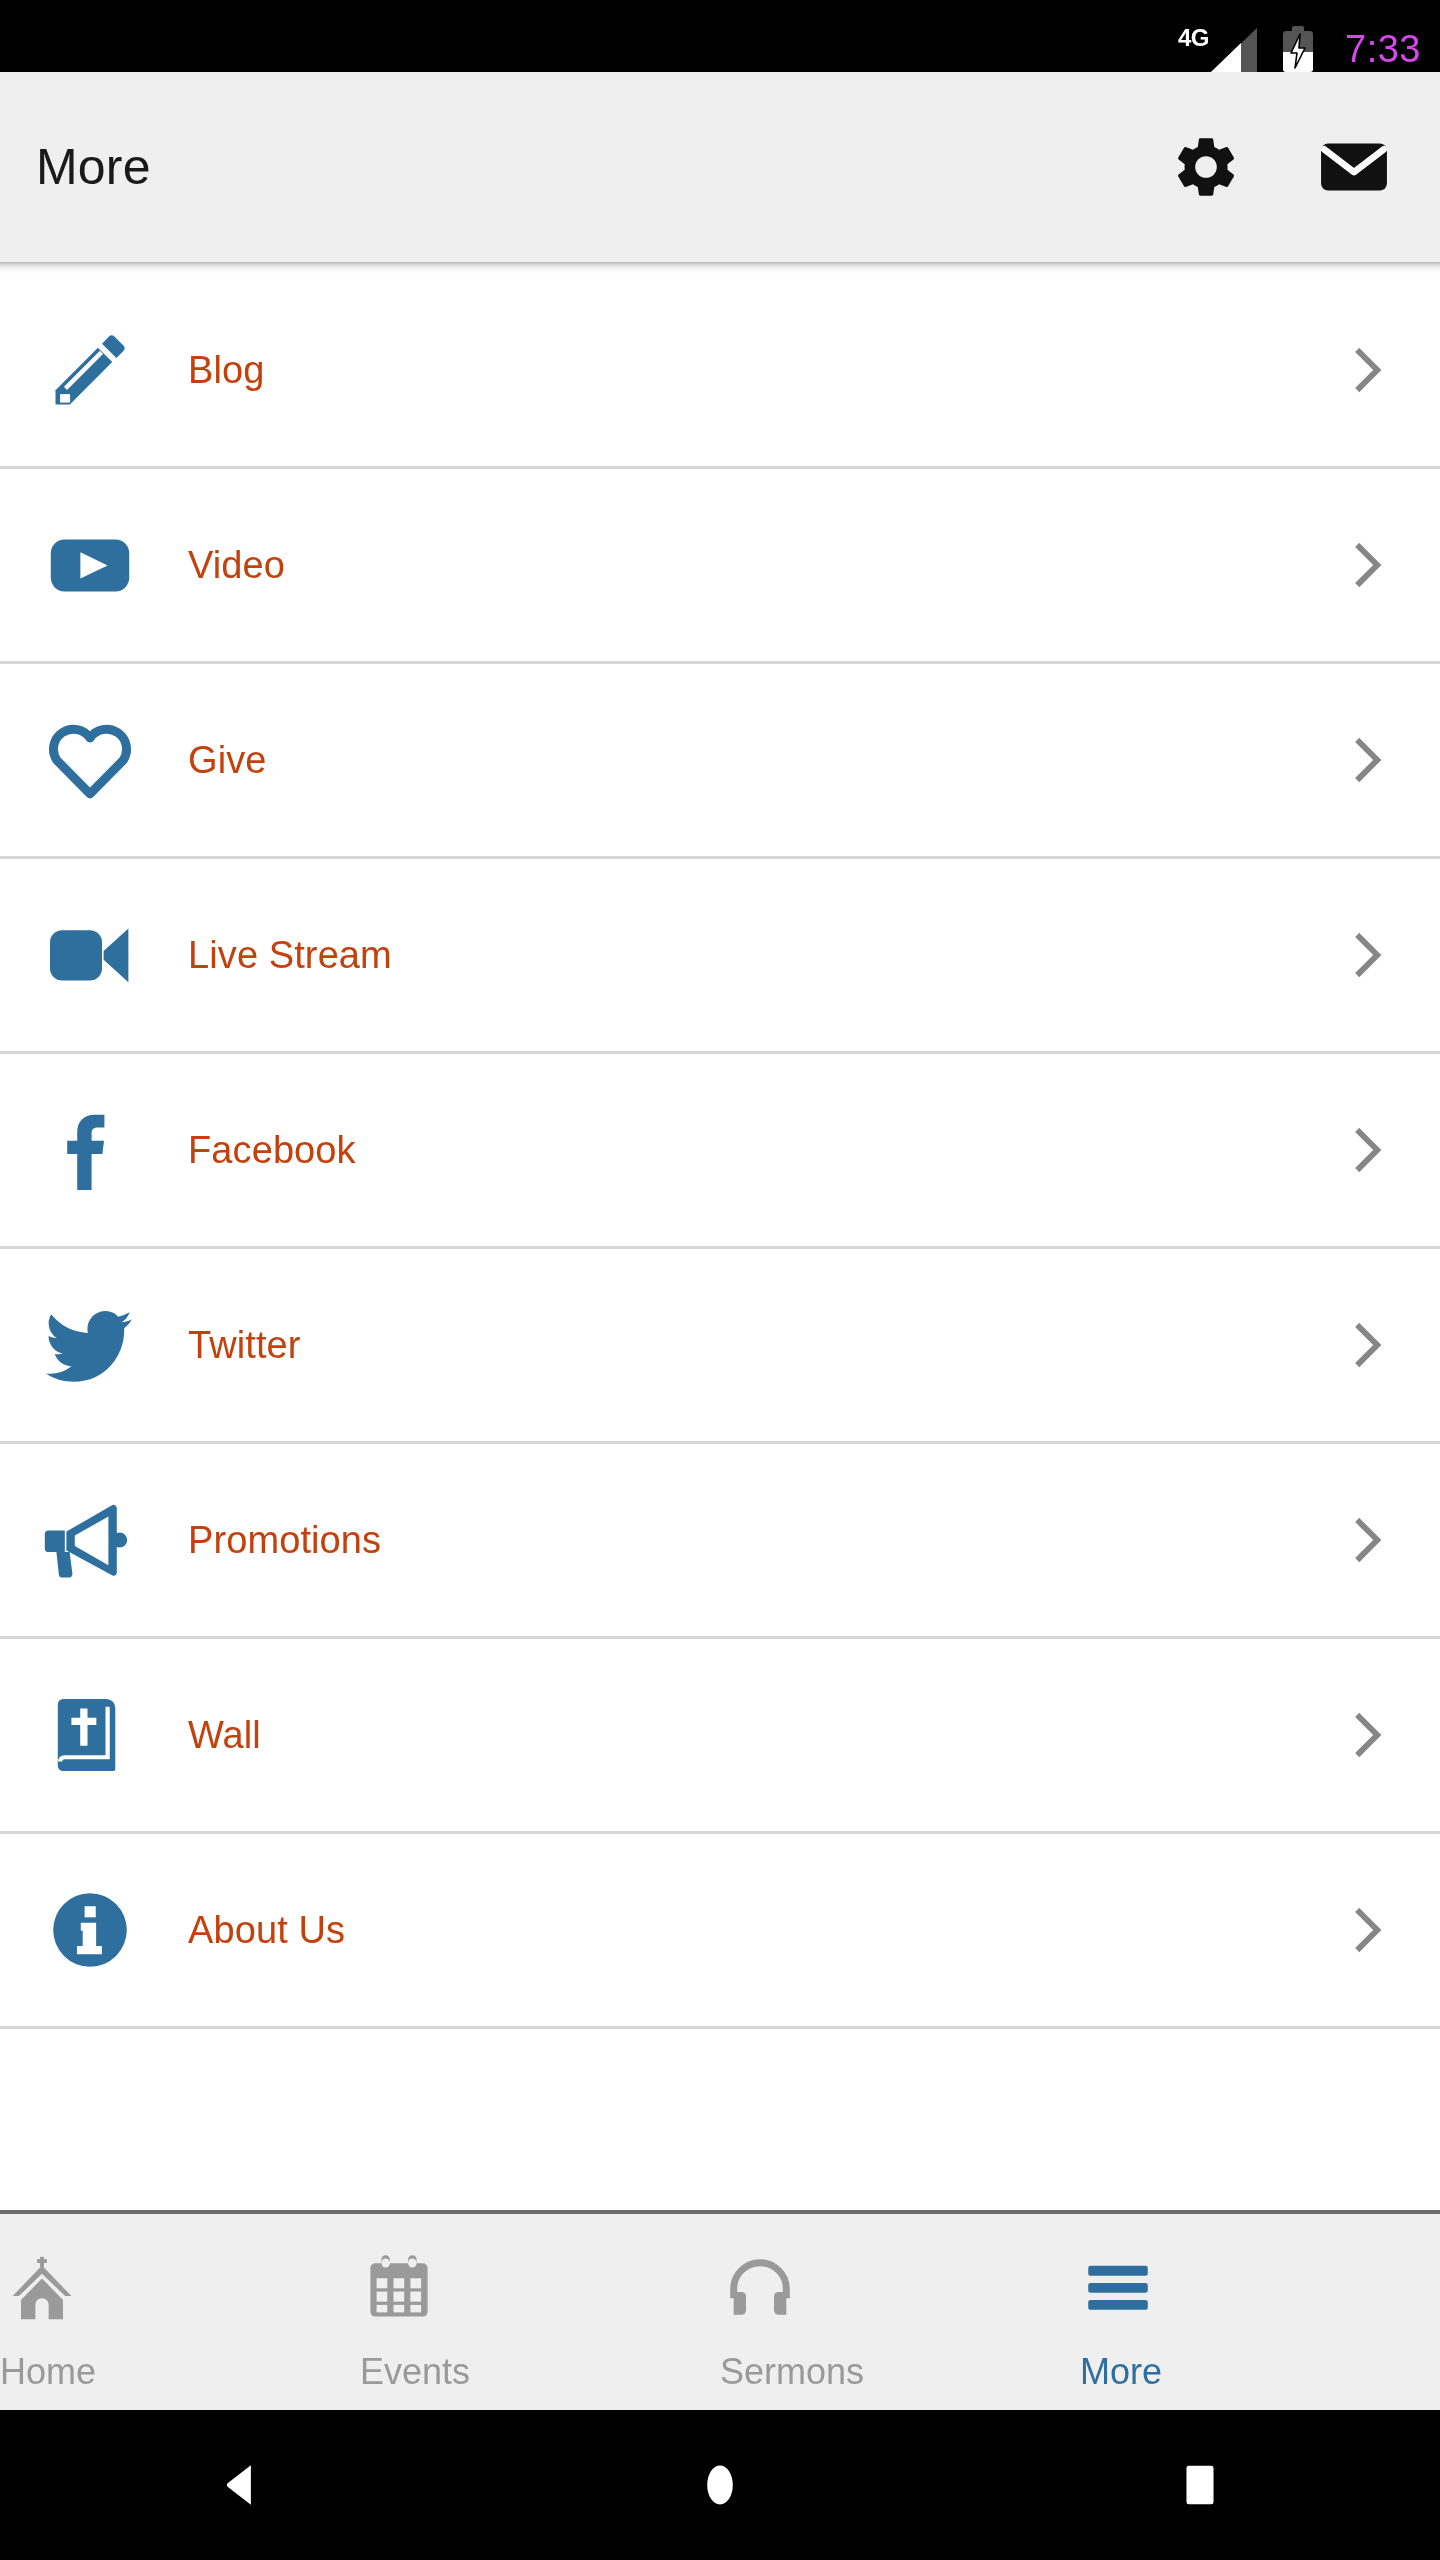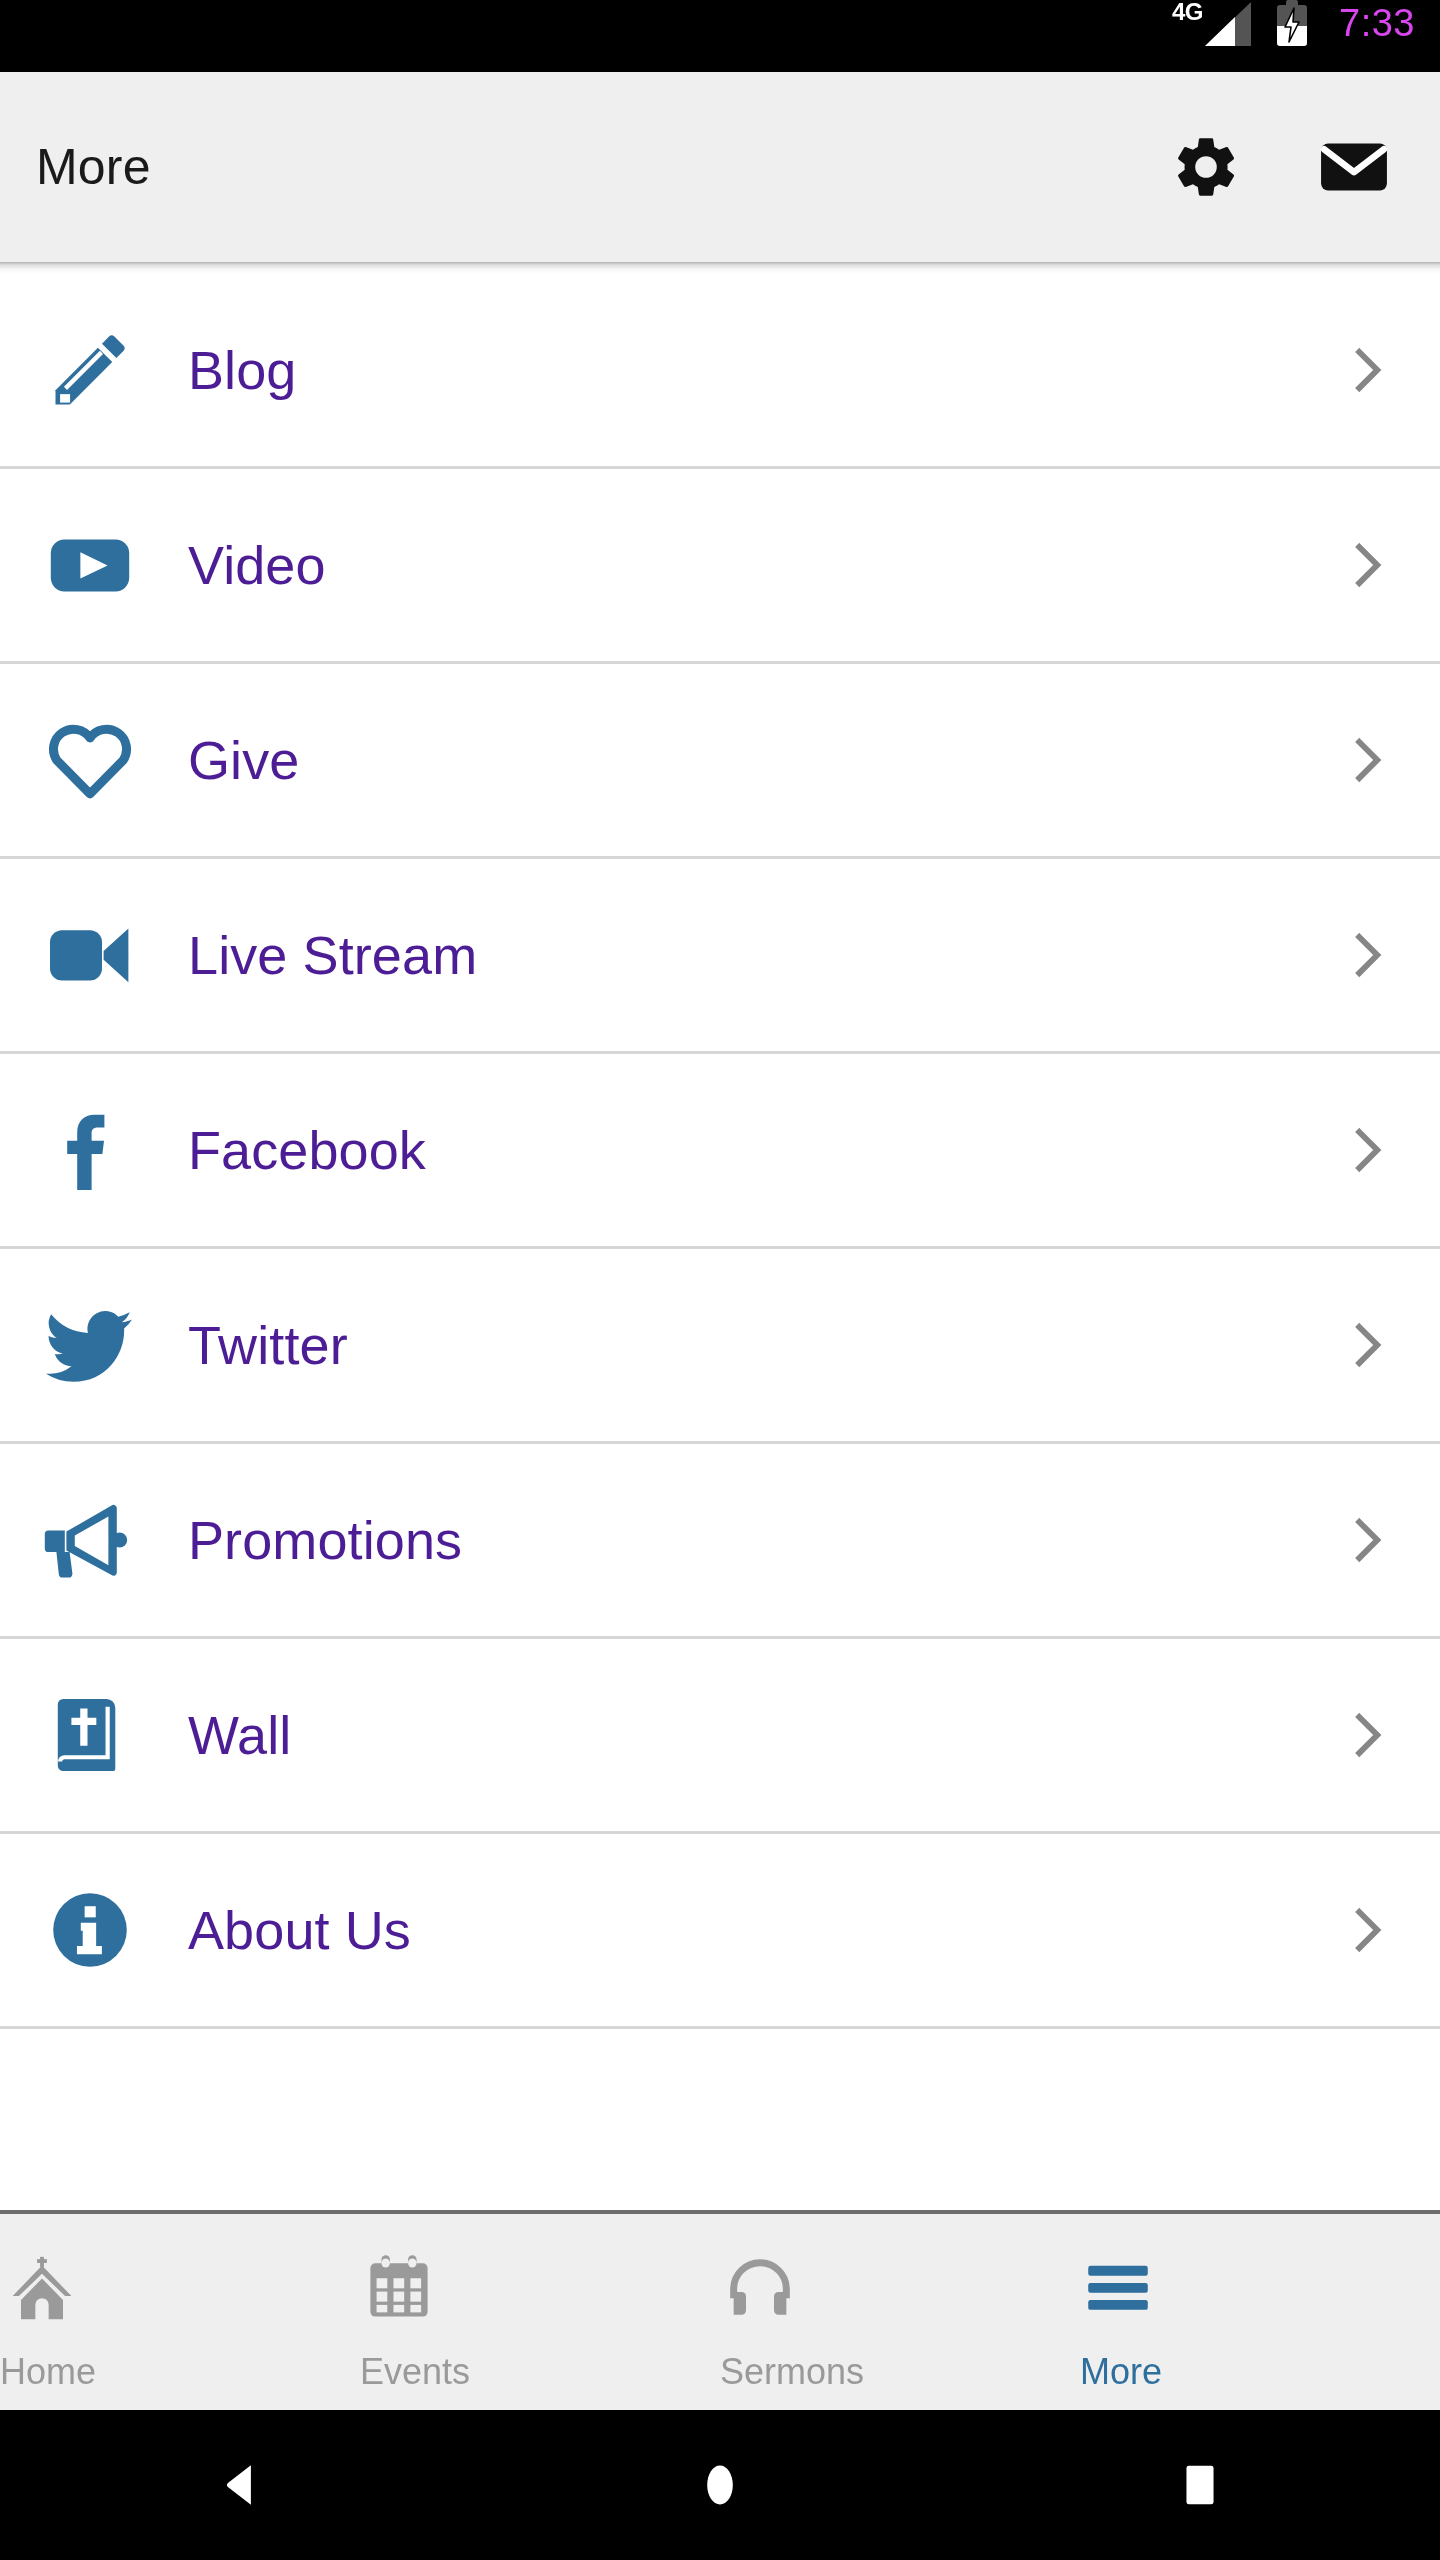--- a/index.html
+++ b/index.html
@@ -20,23 +20,23 @@
     flex-direction: column;
     position: relative;
     background: #ffffff;
   }
 
   
   .status-bar {
     height: 72px;
     background: #000000;
     display: flex;
-    align-items: flex-start;
+    align-items: flex-end;
     justify-content: flex-end;
-    padding-right: 25px;
+    padding-right: 19px;
     box-sizing: border-box;
     flex: 0 0 auto;
   }
   .status-right {
     display: flex;
     align-items: center;
     gap: 16px;
   }
   .net-group {
     display: flex;
@@ -186,22 +186,22 @@
   .row-icon {
     width: 108px;
     min-width: 108px;
     height: 108px;
     display: flex;
     align-items: center;
     justify-content: center;
   }
   .row-label {
     flex: 1 1 auto;
-    font-size: 54px;
-    color: #4c1d95;
+    font-size: 38px;
+    color: #c2410c;
     padding-left: 44px;
     line-height: 1;
     letter-spacing: 0.1px;
   }
   .row-chevron {
     width: 60px;
     min-width: 60px;
     display: flex;
     align-items: center;
     justify-content: center;

